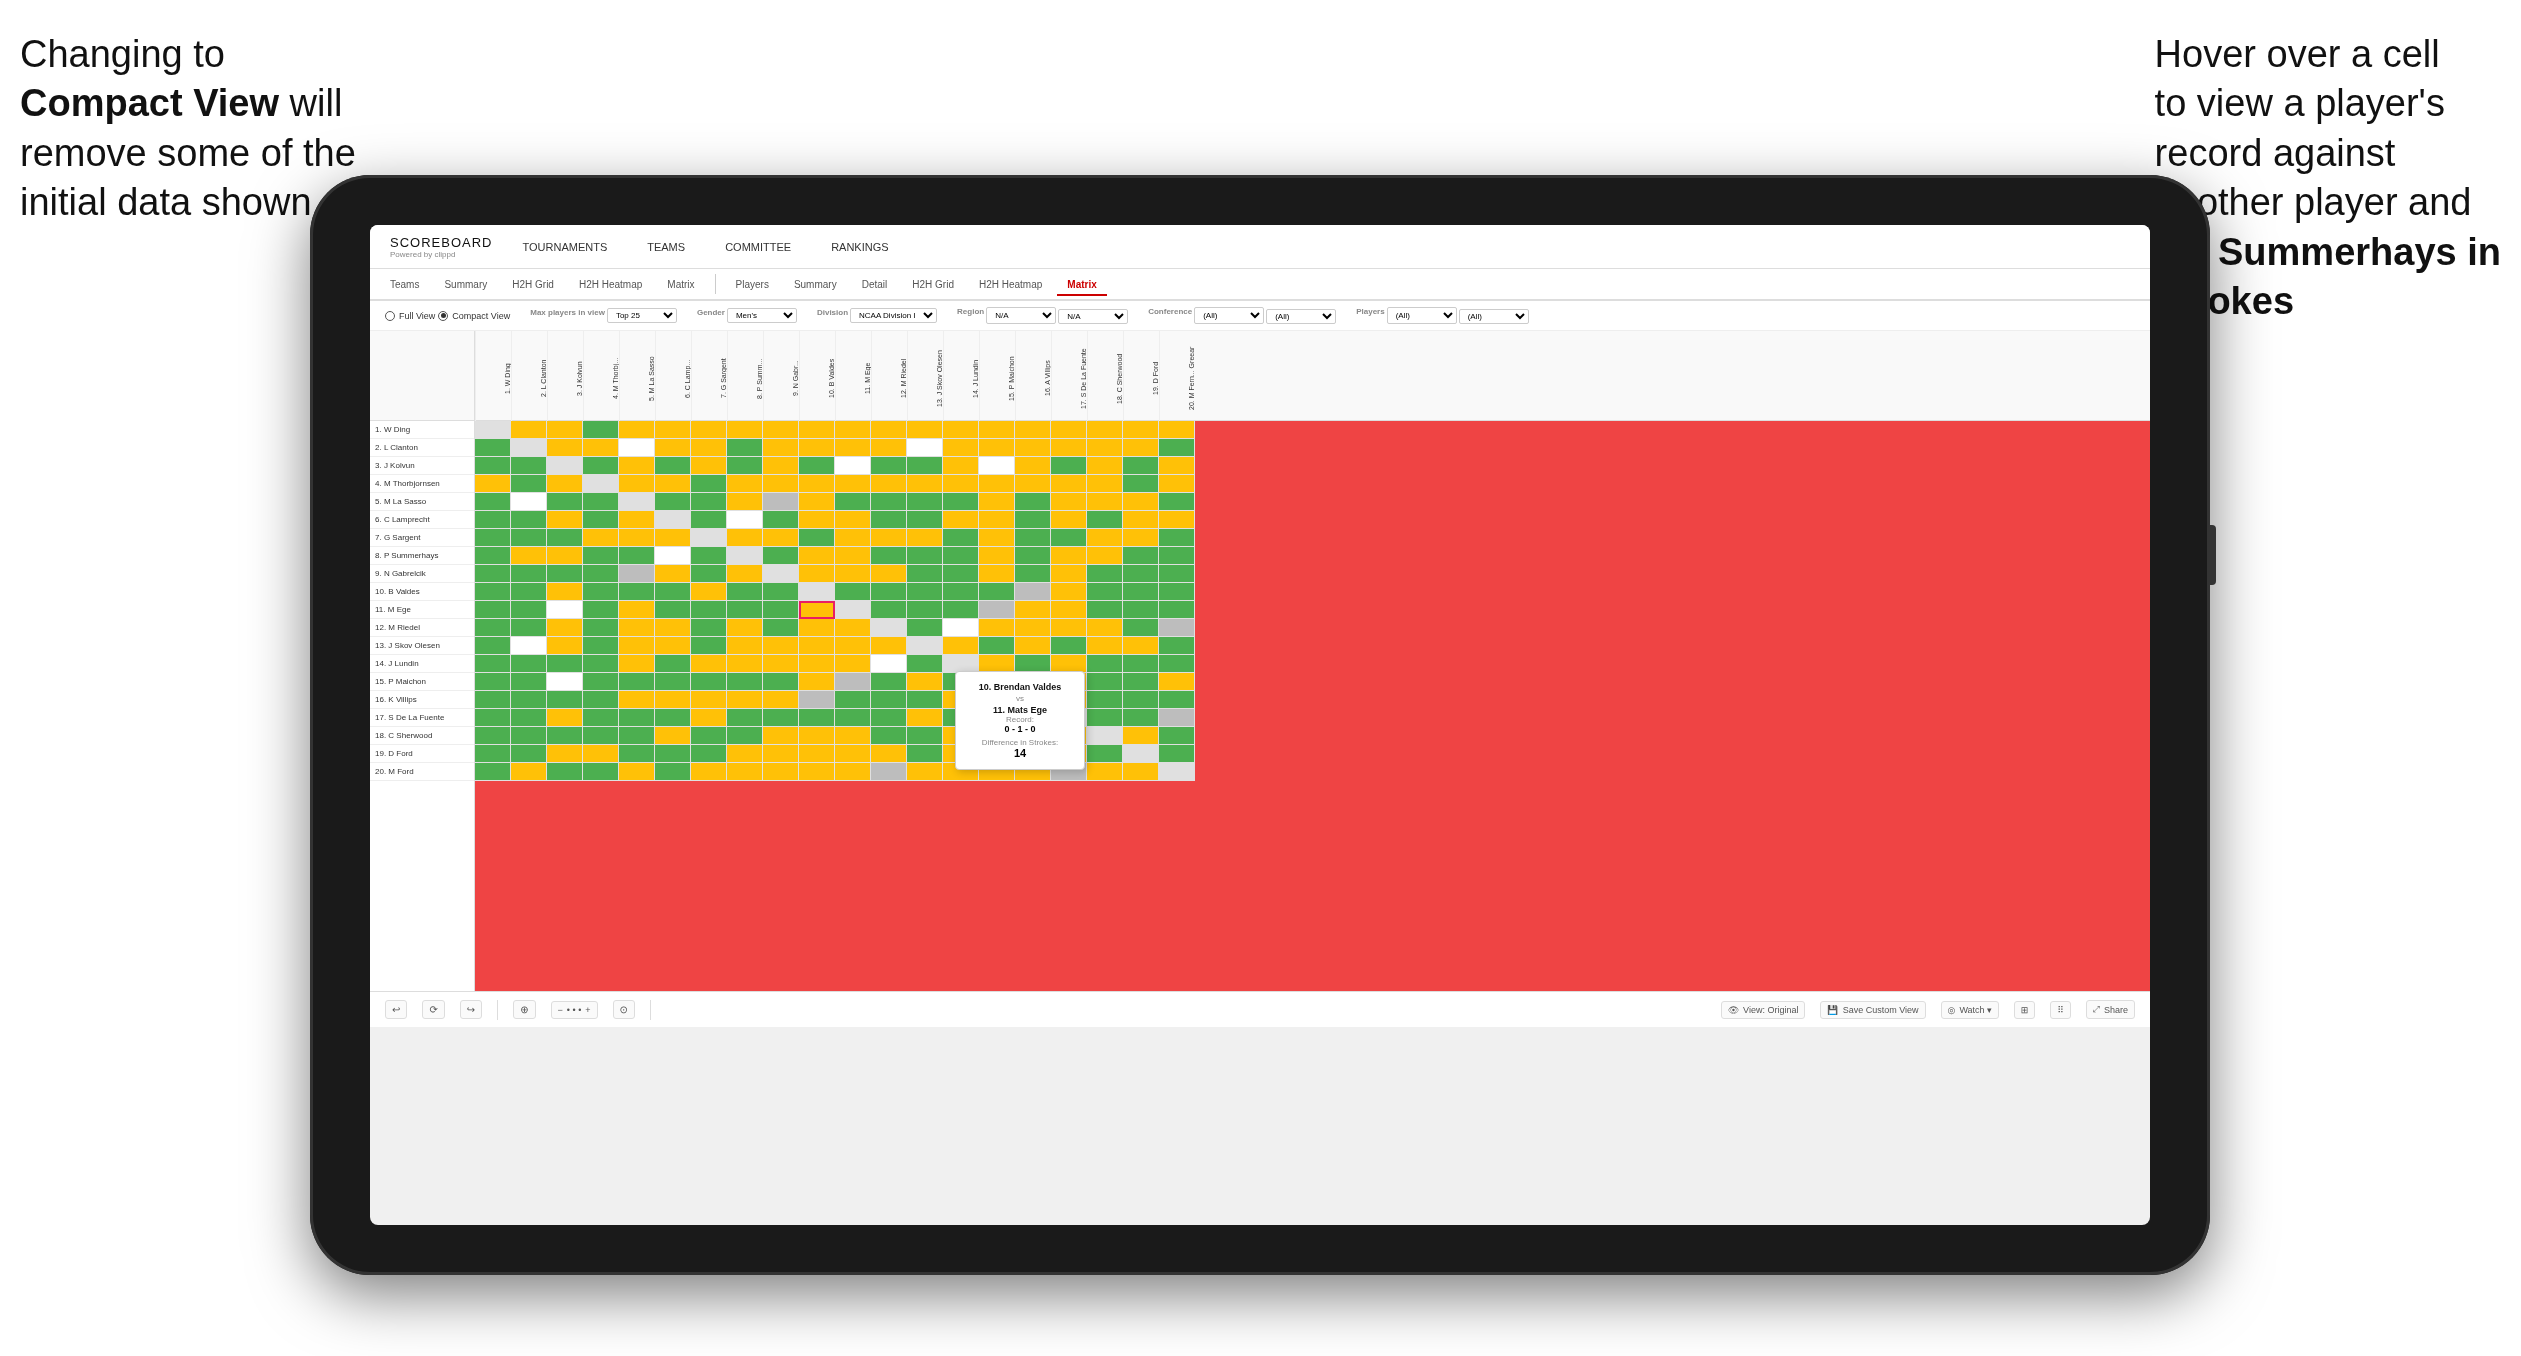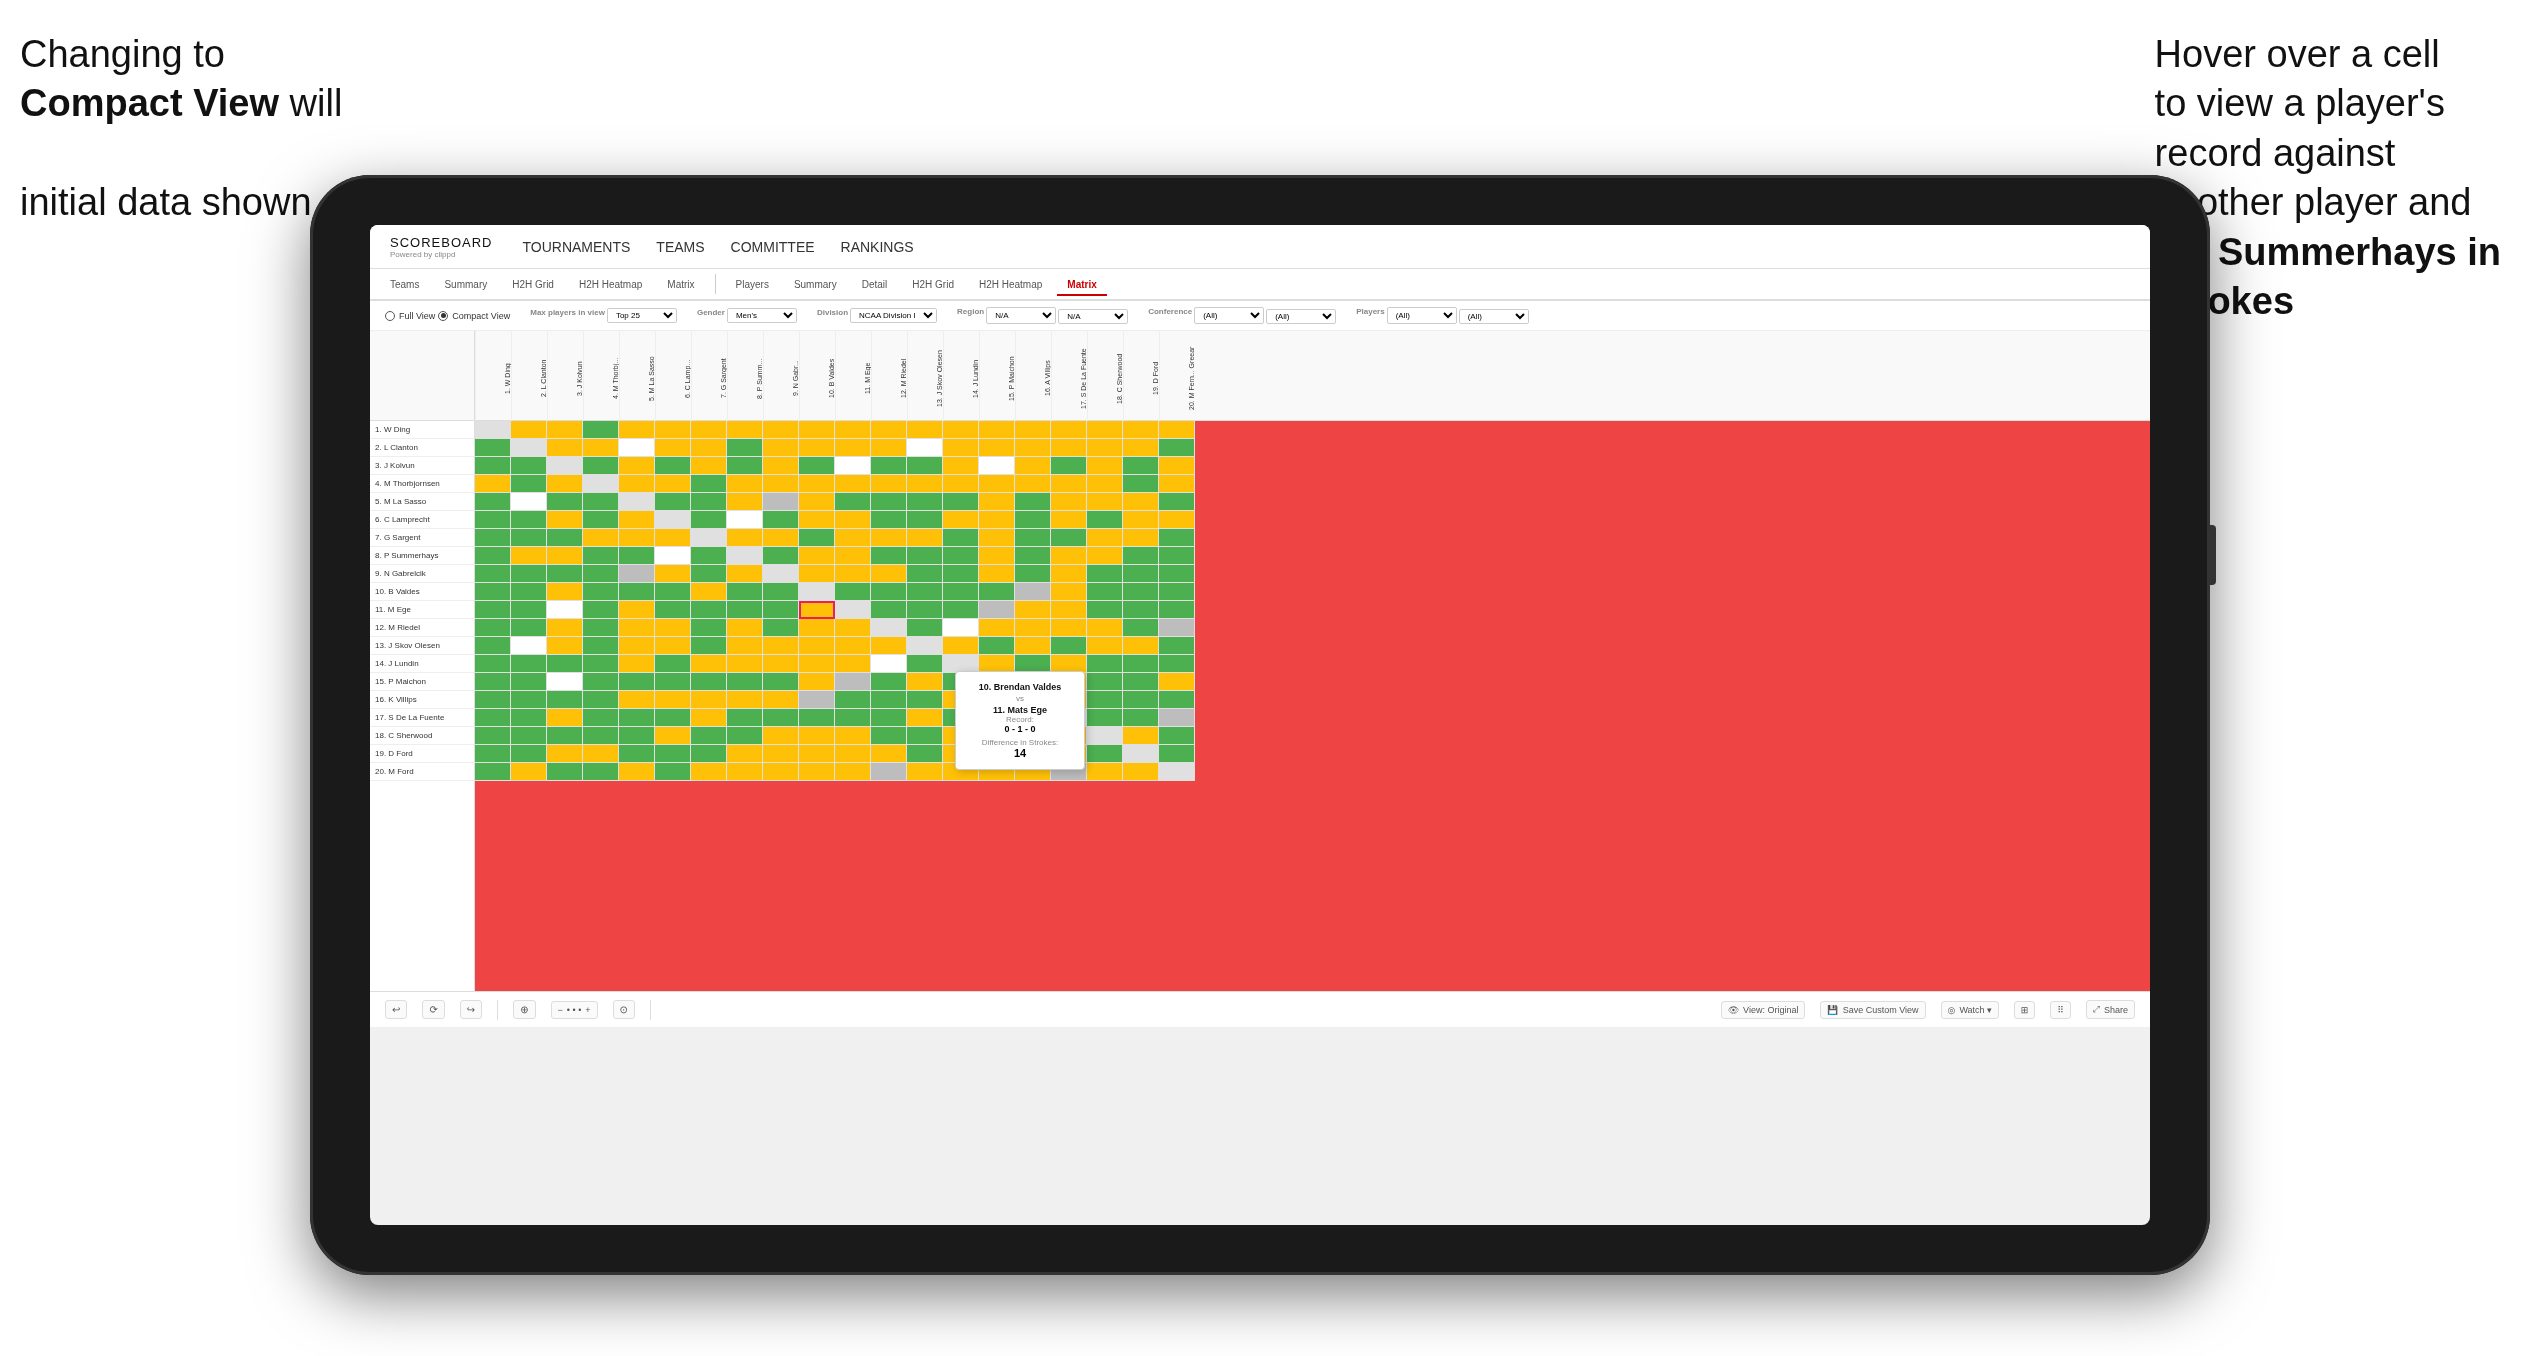--- a/index.html
+++ b/index.html
@@ -108,22 +108,22 @@
       letter-spacing: 1px;
       color: #111;
     }
     .logo-sub {
       font-size: 8px;
       color: #888;
     }
 
     .nav-links {
       display: flex;
-      gap: 26px;
-      font-size: 14px;
+      gap: 40px;
+      font-size: 11px;
       color: #333;
     }
     .nav-links span {
       cursor: pointer;
       padding: 2px 0;
     }
 
     
     .tab-row {
       background: #fff;
@@ -354,21 +354,21 @@
       flex: 1;
     }
   </style>
 </head>
 <body>
 
 <div class="annotation-left">
   <span>Changing to</span><br>
   <b>Compact View</b>
   <span> will</span><br>
-  <br>
+  <span>remove some of the</span><br>
   <span>initial data shown</span>
 </div>
 
 <div class="annotation-right">
   <span>Hover over a cell</span><br>
   <span>to view a player's</span><br>
   <span>record against</span><br>
   <span>another player and</span><br>
   <span>the <b>Summerhays in</b></span><br>
   <b>Strokes</b>

